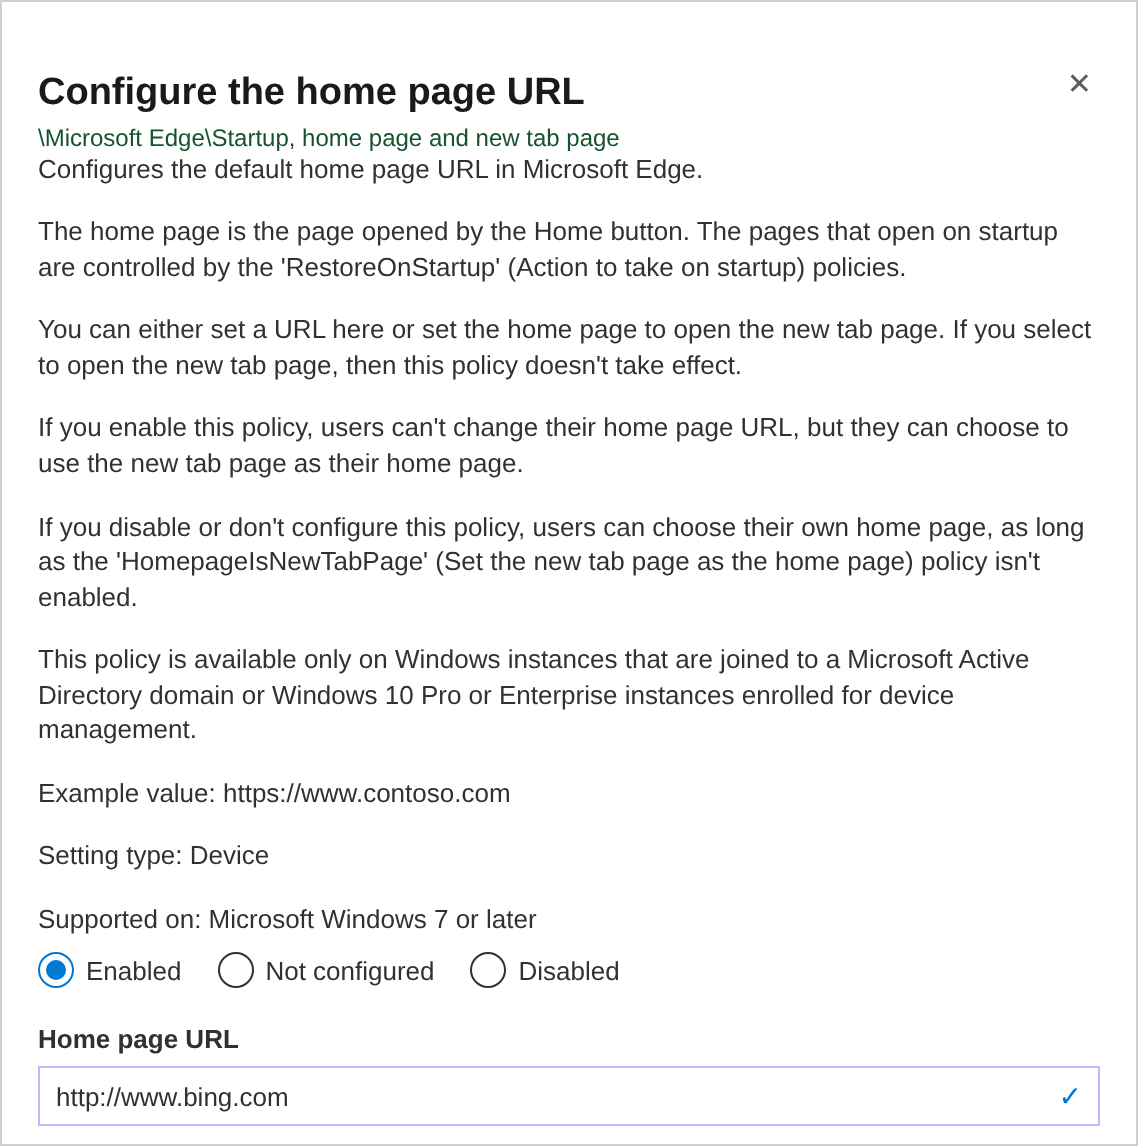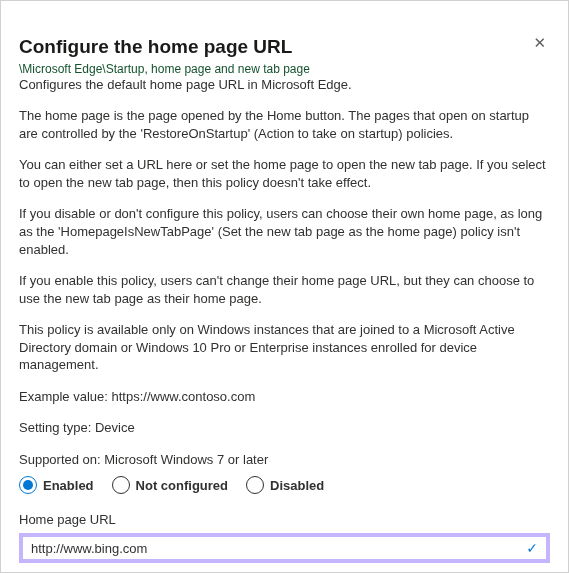--- a/index.html
+++ b/index.html
@@ -15,33 +15,33 @@
     }
     .panel { padding: 34px 18px; height: 100%; }
     .header { display: flex; justify-content: space-between; align-items: flex-start; }
     .title-block { flex: 1; }
     .title { font-size: 19px; font-weight: 600; color: #1b1a19; line-height: 1.3; }
     .breadcrumb { font-size: 12px; color: #14532d; margin-top: 2px; }
     .close-btn { font-size: 15px; color: #605e5c; cursor: pointer; padding: 0 4px; font-weight: 400; line-height: 1; }
     .content { }
     .para { font-size: 13px; line-height: 1.35; color: #323130; margin-bottom: 14px; }
     .radio-row { display: flex; gap: 18px; margin-top: 6px; margin-bottom: 18px; align-items: center; }
-    .radio-item { display: flex; align-items: center; gap: 6px; cursor: pointer; font-weight: bold; }
+    .radio-item { display: flex; align-items: center; gap: 6px; cursor: pointer; }
     .radio-circle {
       width: 18px; height: 18px; border-radius: 50%;
       border: 1px solid #323130; display: flex; align-items: center; justify-content: center;
     }
     .radio-item.selected .radio-circle { border: 1px solid #0078d4; }
     .radio-dot { width: 10px; height: 10px; border-radius: 50%; background: #0078d4; display: none; }
     .radio-item.selected .radio-dot { display: block; }
     .radio-label { font-size: 13px; color: #323130; }
-    .field-label { font-size: 13px; font-weight: 400; color: #323130; margin-bottom: 6px; }
+    .field-label { font-size: 13px; font-weight: 700; color: #323130; margin-bottom: 6px; }
     .input-wrap {
       position: relative;
-      border: 4px solid #c4b5fd;
+      border: 1px solid #c4b5fd;
       height: 30px;
       display: flex;
       align-items: center;
       padding: 0 30px 0 8px;
     }
     .text-input {
       border: none; outline: none; width: 100%;
       font-size: 13px; color: #323130; font-family: inherit;
       background: transparent;
     }
@@ -59,22 +59,22 @@
       <div class="title">Configure the home page URL</div>
       <div class="breadcrumb">\Microsoft Edge\Startup, home page and new tab page</div>
     </div>
     <div class="close-btn">✕</div>
   </div>
 
   <div class="content">
     <p class="para">Configures the default home page URL in Microsoft Edge.</p>
     <p class="para">The home page is the page opened by the Home button. The pages that open on startup are controlled by the 'RestoreOnStartup' (Action to take on startup) policies.</p>
     <p class="para">You can either set a URL here or set the home page to open the new tab page. If you select to open the new tab page, then this policy doesn't take effect.</p>
+    <p class="para">If you enable this policy, users can't change their home page URL, but they can choose to use the new tab page as their home page.</p>
     <p class="para">If you disable or don't configure this policy, users can choose their own home page, as long as the 'HomepageIsNewTabPage' (Set the new tab page as the home page) policy isn't enabled.</p>
-    <p class="para">If you enable this policy, users can't change their home page URL, but they can choose to use the new tab page as their home page.</p>
     <p class="para">This policy is available only on Windows instances that are joined to a Microsoft Active Directory domain or Windows 10 Pro or Enterprise instances enrolled for device management.</p>
     <p class="para">Example value: https://www.contoso.com</p>
     <p class="para">Setting type: Device</p>
     <p class="para" style="margin-bottom:8px">Supported on: Microsoft Windows 7 or later</p>
 
     <div class="radio-row">
       <div class="radio-item selected">
         <div class="radio-circle">
             <div class="radio-dot"></div>
           </div>

